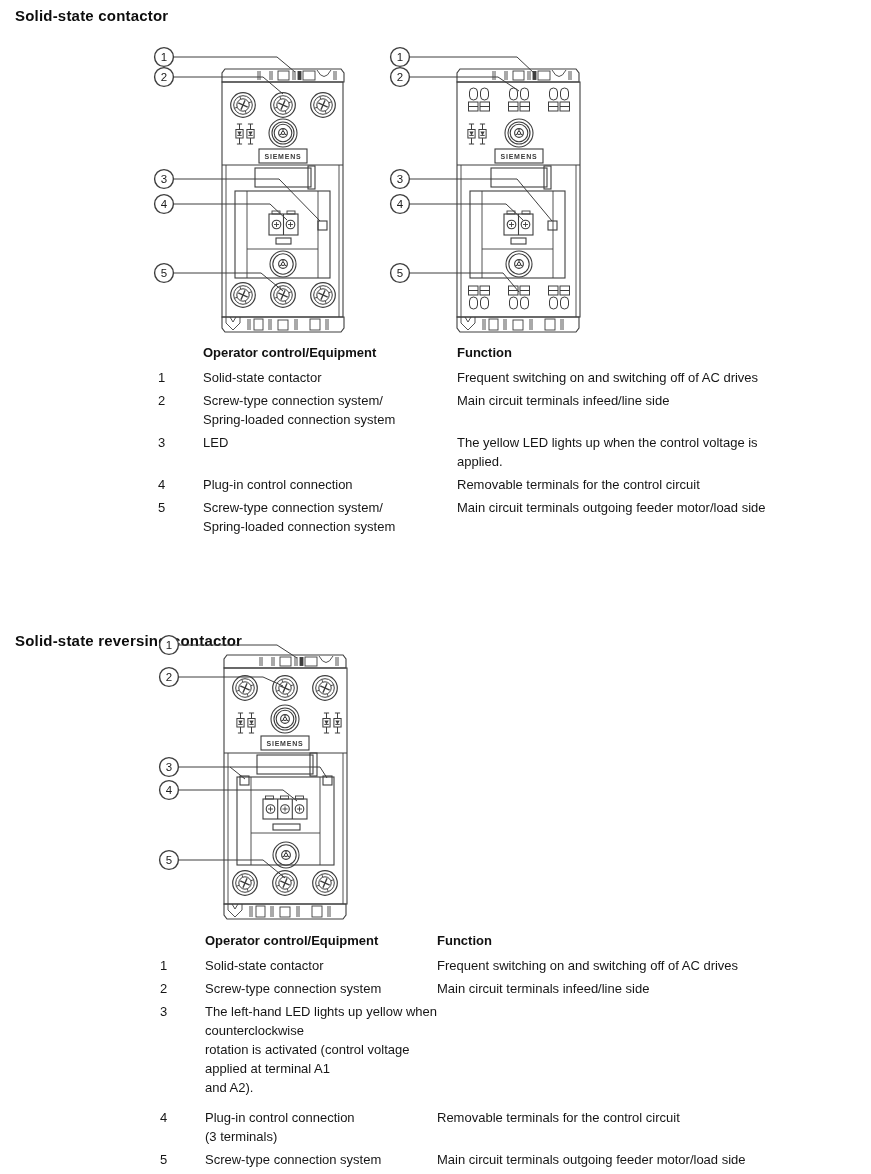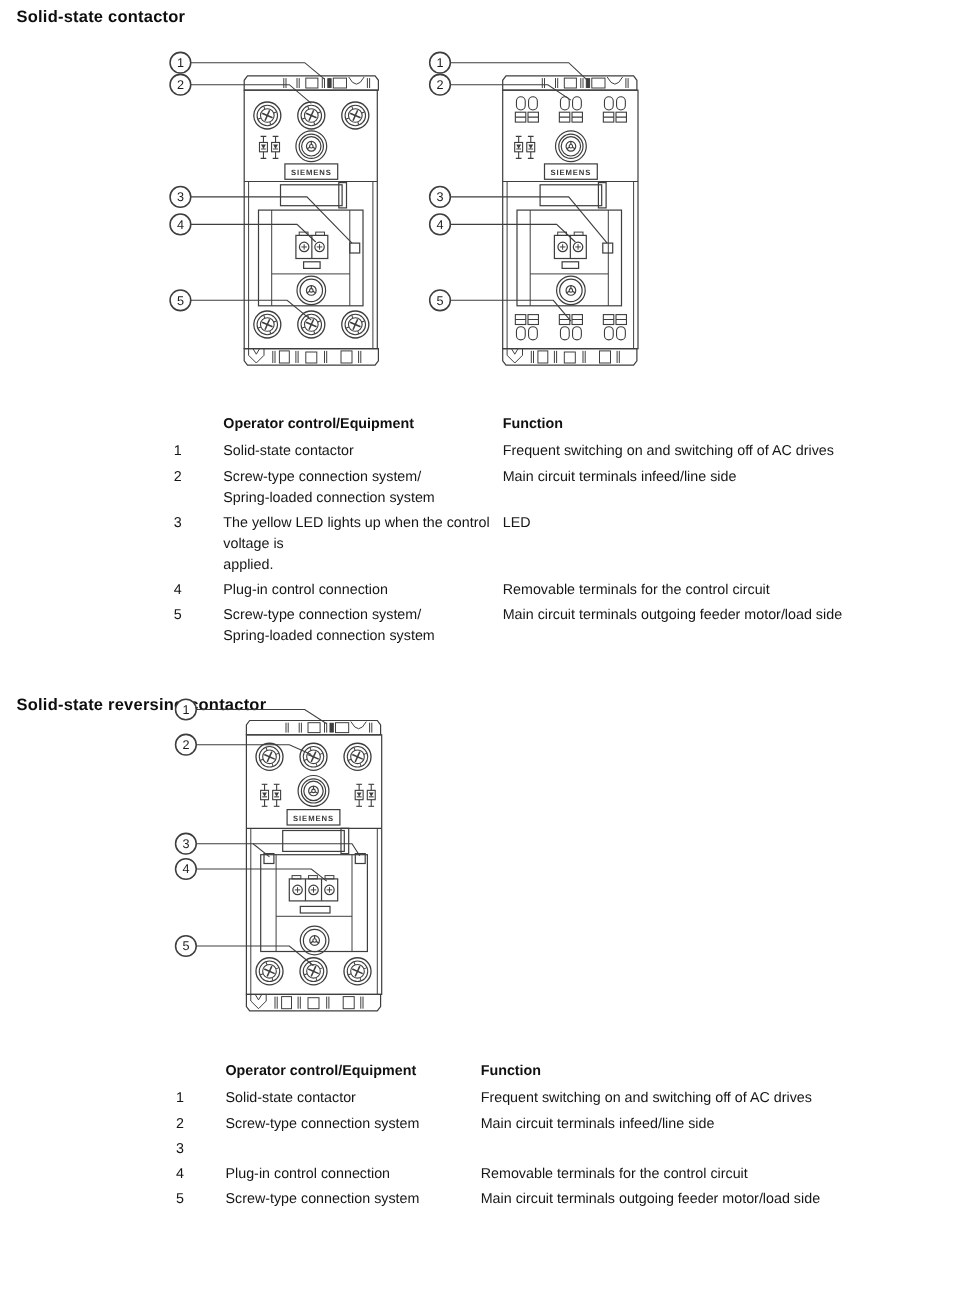--- a/index.html
+++ b/index.html
@@ -1,20 +1,20 @@
 <!DOCTYPE html>
 <html><head>
 <meta charset="utf-8">
 <style>
   html,body{margin:0;padding:0;background:#ffffff;}
   #page{position:relative;width:871px;height:1174px;background:#ffffff;overflow:hidden;
         font-family:"Liberation Sans","DejaVu Sans",sans-serif;color:#161616;}
   .h{position:absolute;left:15px;font-size:15px;font-weight:bold;color:#0d0d0d;letter-spacing:.2px;}
   .fig{position:absolute;}
-  .dtable{position:absolute;font-size:13px;line-height:19px;color:#161616;margin-top:32px;}
+  .dtable{position:absolute;font-size:13px;line-height:19px;color:#161616;}
   .trow{display:grid;grid-template-columns:45px 254px auto;margin-bottom:4px;}
   #t2 .trow{grid-template-columns:45px 232px auto;}
   .thead{margin-bottom:6px;}
   .th{font-weight:bold;color:#101010;}
   .para + .para{margin-top:7px;}
   .cnum{font-size:11.5px;fill:#1c1c1c;font-family:"Liberation Sans",sans-serif;}
   .brand{font-size:7px;font-weight:bold;letter-spacing:.8px;fill:#3a3a3a;font-family:"Liberation Sans",sans-serif;}
 </style>
 </head>
 <body>
@@ -292,27 +292,27 @@
       </div>
       <div>
           <div class="para">
             <div>Main circuit terminals infeed/line side</div>
           </div>
         </div>
     </div>
     <div class="trow">
       <div>3</div>
       <div>
+          <div>LED</div>
+        </div>
+      <div>
           <div class="para">
         <div>The yellow LED lights up when the control voltage is</div>
         <div>applied.</div>
       </div>
-        </div>
-      <div>
-          <div>LED</div>
         </div>
     </div>
     <div class="trow">
       <div>4</div>
       <div>
         <div>Plug-in control connection</div>
       </div>
       <div>
           <div class="para">
             <div>Removable terminals for the control circuit</div>
@@ -416,27 +416,33 @@
       <div>
           <div class="para">
             <div>Main circuit terminals infeed/line side</div>
           </div>
         </div>
     </div>
     <div class="trow">
       <div>3</div>
       <div>
         <div class="para">
+          <div>The left-hand LED lights up yellow when counterclockwise</div>
+          <div>rotation is activated (control voltage applied at terminal A1</div>
+          <div>and A2).</div>
+        </div>
+        <div class="para">
         </div>
       </div>
     </div>
     <div class="trow">
       <div>4</div>
       <div>
         <div>Plug-in control connection</div>
+        <div>(3 terminals)</div>
       </div>
       <div>
           <div class="para">
             <div>Removable terminals for the control circuit</div>
           </div>
         </div>
     </div>
     <div class="trow">
       <div>5</div>
       <div>

